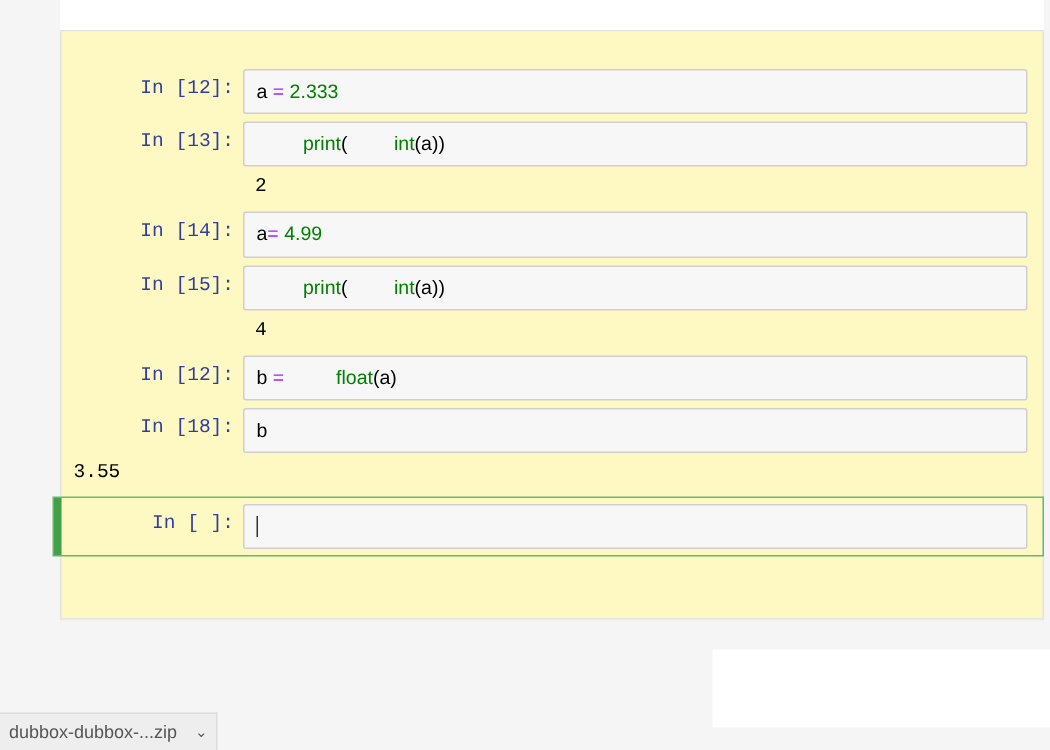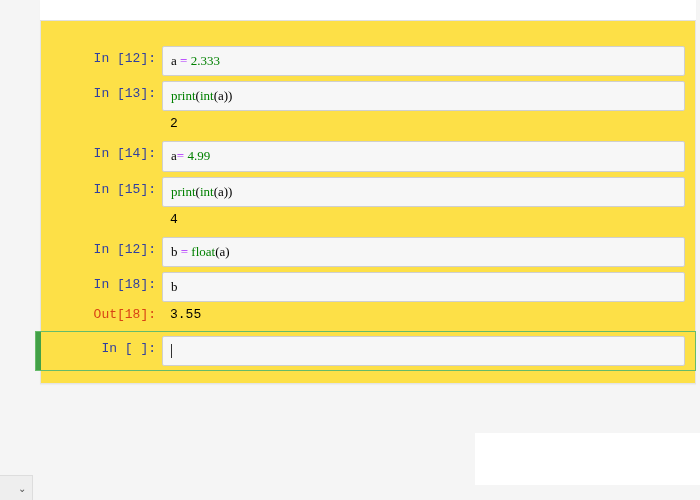--- a/index.html
+++ b/index.html
@@ -14,27 +14,27 @@
   }
   .top-strip {
     height: 20px;
     border-bottom: 1px solid #e0e0e0;
     background: #fff;
     margin-left: 40px;
     margin-right: 4px;
     box-shadow: 0 1px 1px rgba(0,0,0,0.03);
   }
   .notebook {
-    background: #fde047;
+    background: #fef9c3;
     margin-left: 40px;
     margin-right: 4px;
     border: 1px solid #e4e4e4;
     border-top: none;
     padding-top: 20px;
-    padding-bottom: 8px;
+    padding-bottom: 37px;
     box-shadow: 0 1px 1px rgba(0,0,0,0.03);
   }
   .cell {
     padding: 0;
     margin: 5px 0;
   }
   .cell-row {
     display: flex;
     align-items: flex-start;
   }
@@ -52,34 +52,34 @@
   }
   .input-area {
     flex: 1;
     margin-right: 10px;
   }
   .code-box {
     background: #f7f7f7;
     border: 1px solid #cfcfcf;
     border-radius: 2px;
     padding: 5px 8px;
-    font-family: Liberation Serif, serif;
+    font-family: Liberation Sans, sans-serif;
     font-size: 13px;
     line-height: 1.4;
     white-space: pre;
   }
   .output-text {
     padding: 5px 8px;
     font-family: Menlo, Monaco, Consolas, "Courier New", monospace;
     font-size: 13px;
   }
   .tok-var { color: #000; }
   .tok-op { color: #AA22FF; }
   .tok-num { color: #008000; }
-  .tok-func { color: #008000; }
+  .tok-func { color: #008000; margin-left: 31px; }
   .tok-str { color: #BA2121; }
   .tok-paren { color: #000; }
 
   .active-cell {
     outline: 1px solid #66BB6A;
     border-left: 5px solid #42A047;
     margin-left: -5px;
     padding: 4px 0;
   }
   .cursor {
@@ -172,33 +172,33 @@
       </div>
     </div>
     <div class="cell">
       <div class="cell-row">
         <div class="prompt">In [18]:</div>
         <div class="input-area">
           <div class="code-box"><span><span class="tok-var">b</span></span></div>
         </div>
       </div>
       <div class="cell-row">
-        <div class="prompt out">Out[18]:</div>
         <div class="input-area">
           <div class="output-text">3.55</div>
         </div>
       </div>
     </div>
     <div class="cell active-cell">
       <div class="cell-row">
         <div class="prompt">In [ ]:</div>
         <div class="input-area">
           <div class="code-box"><span class="cursor"></span></div>
         </div>
       </div>
     </div>
   </div>
 
 <div class="white-patch"></div>
 
 <div class="browser-tab">
+  <span>dubbox-dubbox-...zip</span>
   <span style="margin-left:12px; font-size:10px;">⌄</span>
 </div>
 
 </body></html>

